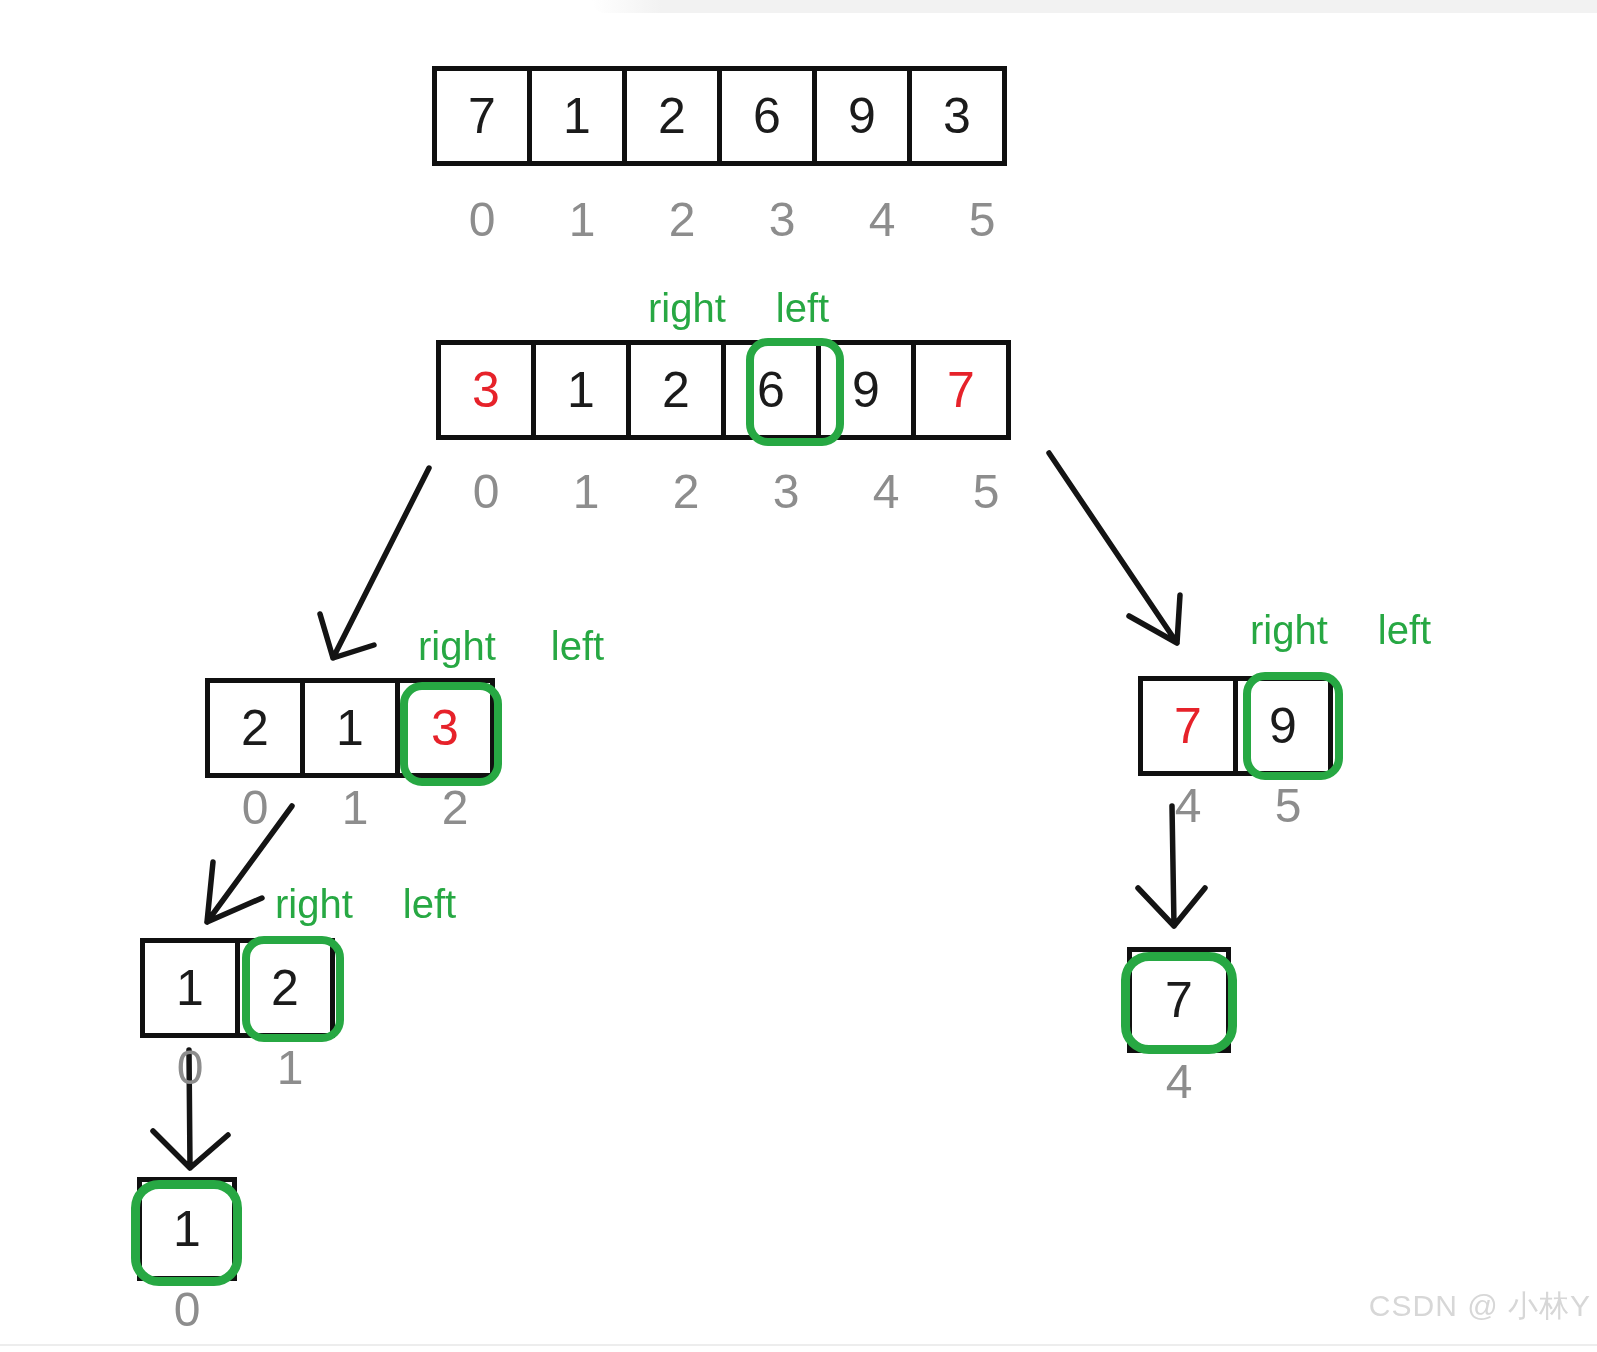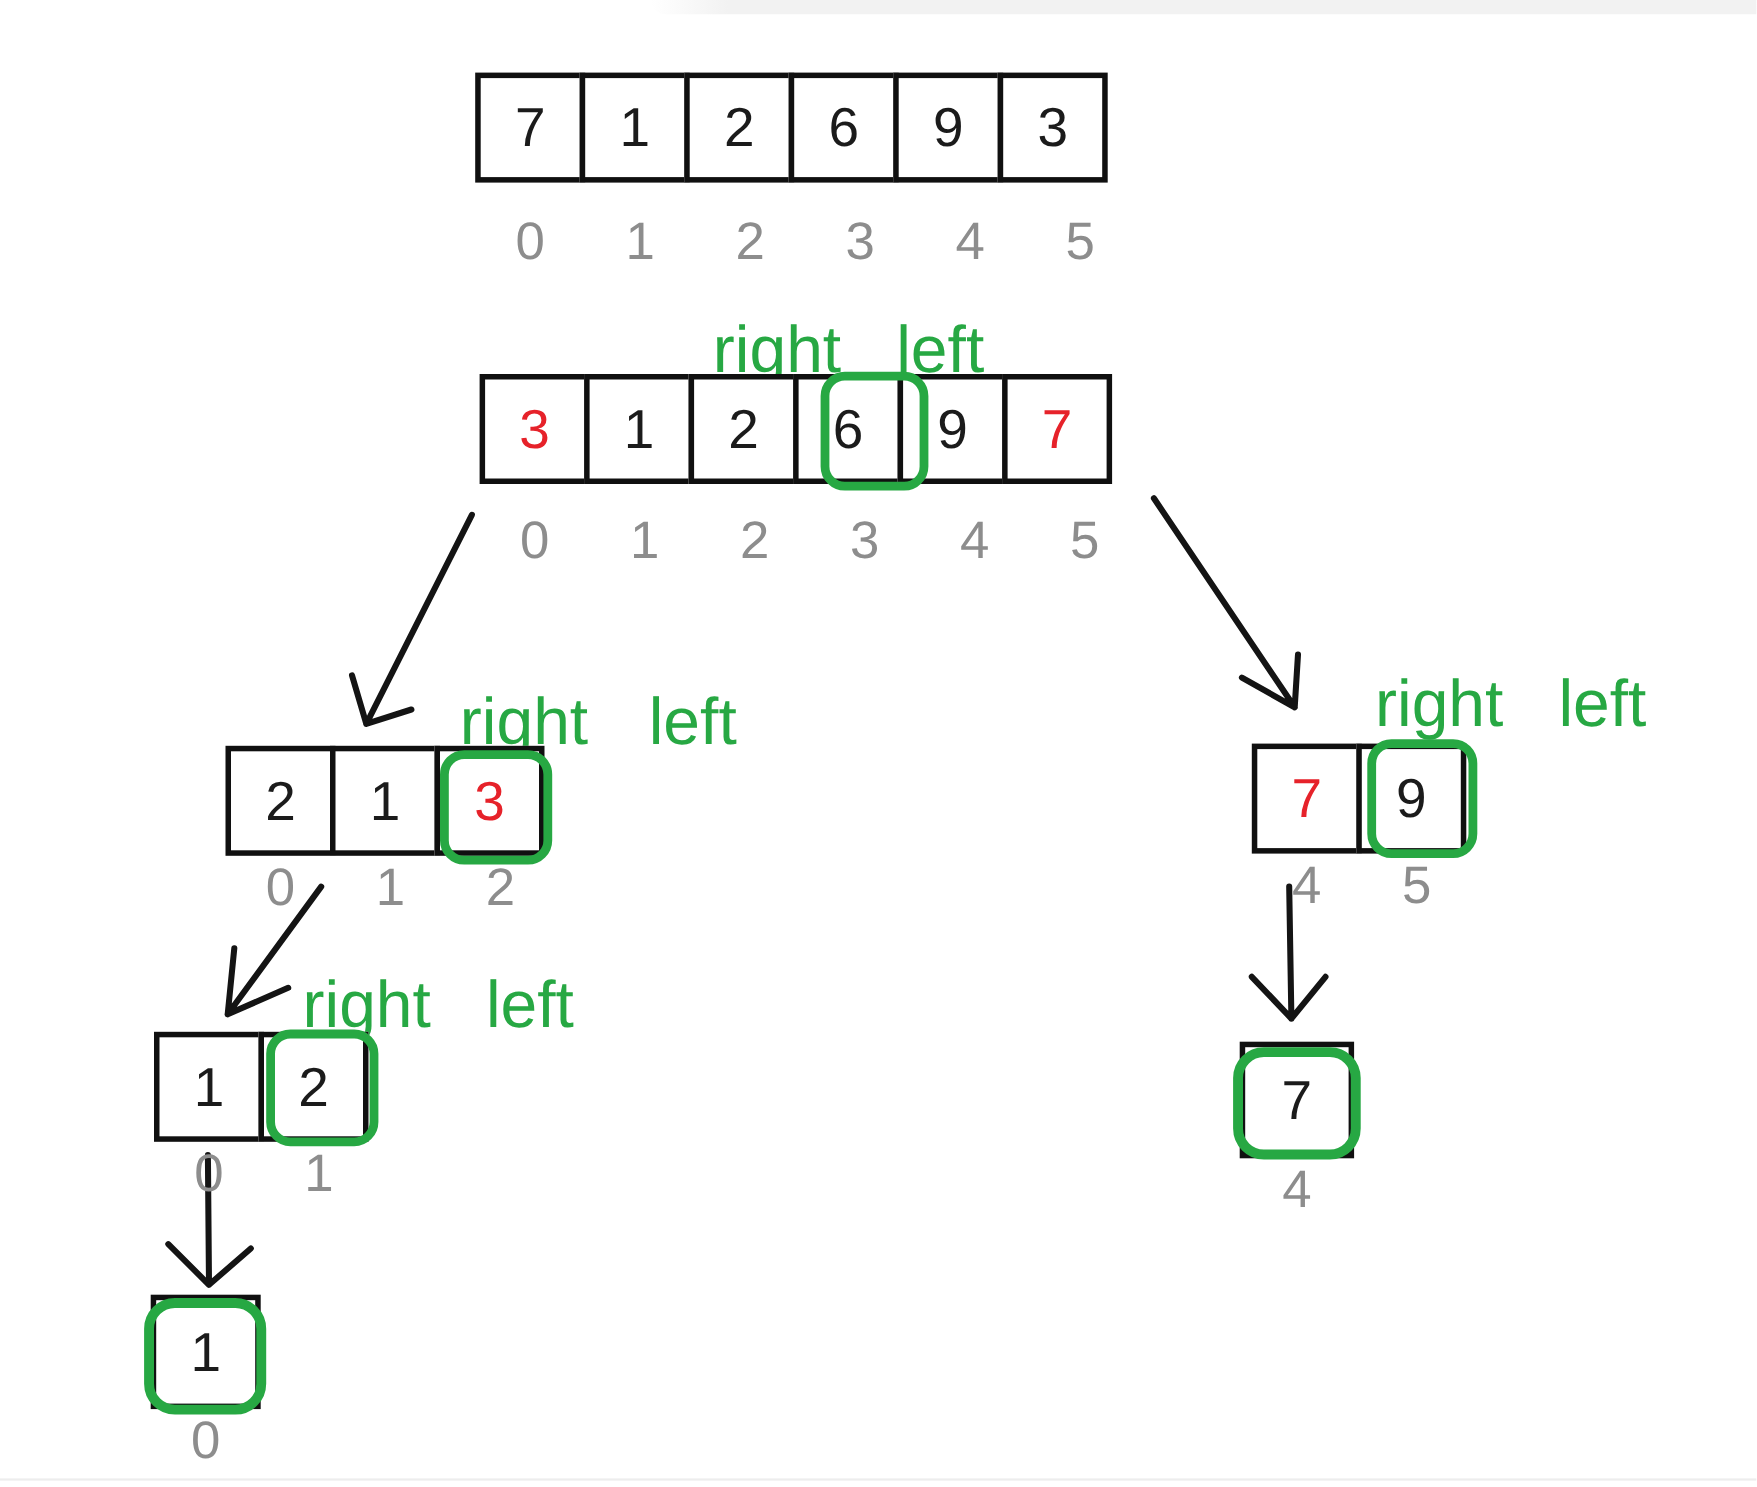--- a/index.html
+++ b/index.html
@@ -18,21 +18,21 @@
   .cell{
     box-sizing:border-box;width:100px;height:100px;background:#fff;
     border:5px solid #101010;display:flex;align-items:center;justify-content:center;
     font-size:50px;color:#1b1b1b;
   }
   .cell + .cell{margin-left:-5px;}
   .v{line-height:1;}
   .red{color:#e6222a;}
   .idxrow{position:absolute;display:flex;color:#8d8d8d;font-size:48px;}
   .idx{width:100px;text-align:center;line-height:1;}
-  .ptr{position:absolute;display:flex;gap:50px;color:#27a843;font-size:60px;line-height:1;}
+  .ptr{position:absolute;display:flex;gap:50px;color:#27a843;font-size:40px;line-height:1;}
   .gbox{
     position:absolute;box-sizing:border-box;border:8px solid #27a843;border-radius:22px;
     background:transparent;pointer-events:none;
   }
   .gbox.thick{border-width:9px;border-radius:28px;}
   .final-black{
     position:absolute;box-sizing:border-box;background:#fff;border:5px solid #101010;
     display:flex;align-items:center;justify-content:center;font-size:50px;color:#1b1b1b;
   }
   .watermark{
@@ -187,15 +187,16 @@
   </div>
 
   <div class="final-black" style="left:1127px;top:947px;width:104px;height:106px">
     <span class="v">7</span>
   </div>
   <div class="gbox thick" style="left:1121px;top:952px;width:116px;height:102px"></div>
   <div class="idxrow" style="left:1129px;top:1058px">
     <span class="idx">4</span>
   </div>
 
+  <div class="watermark">CSDN @ 小林Y</div>
 
   <div class="bottomline"></div>
 </div>
 
 </body></html>

